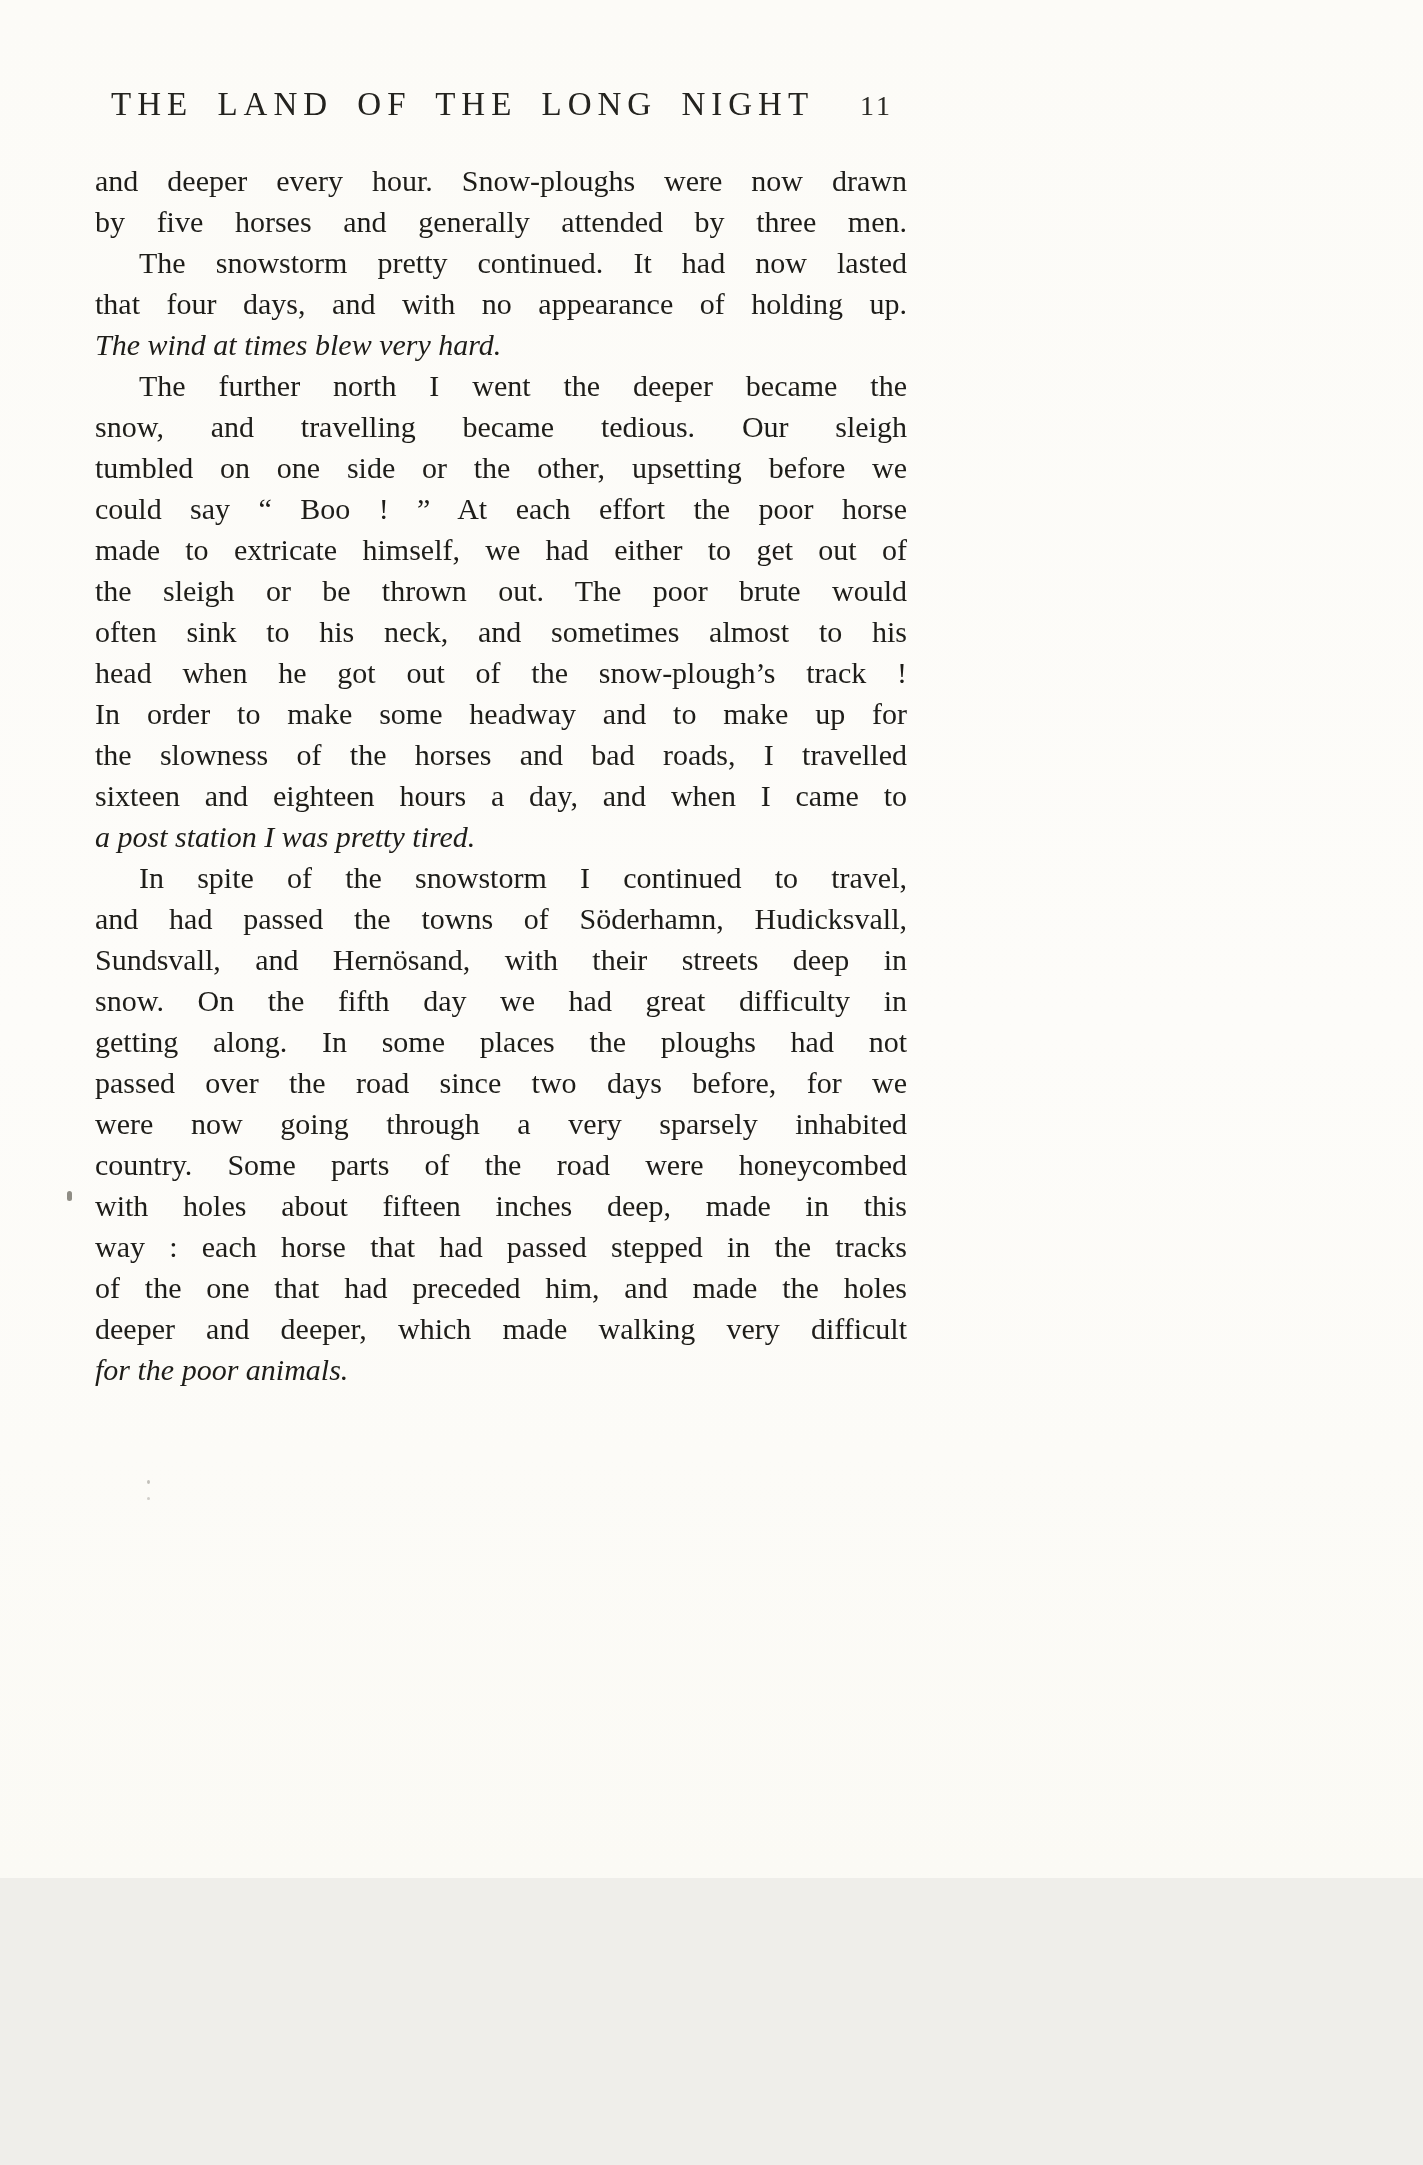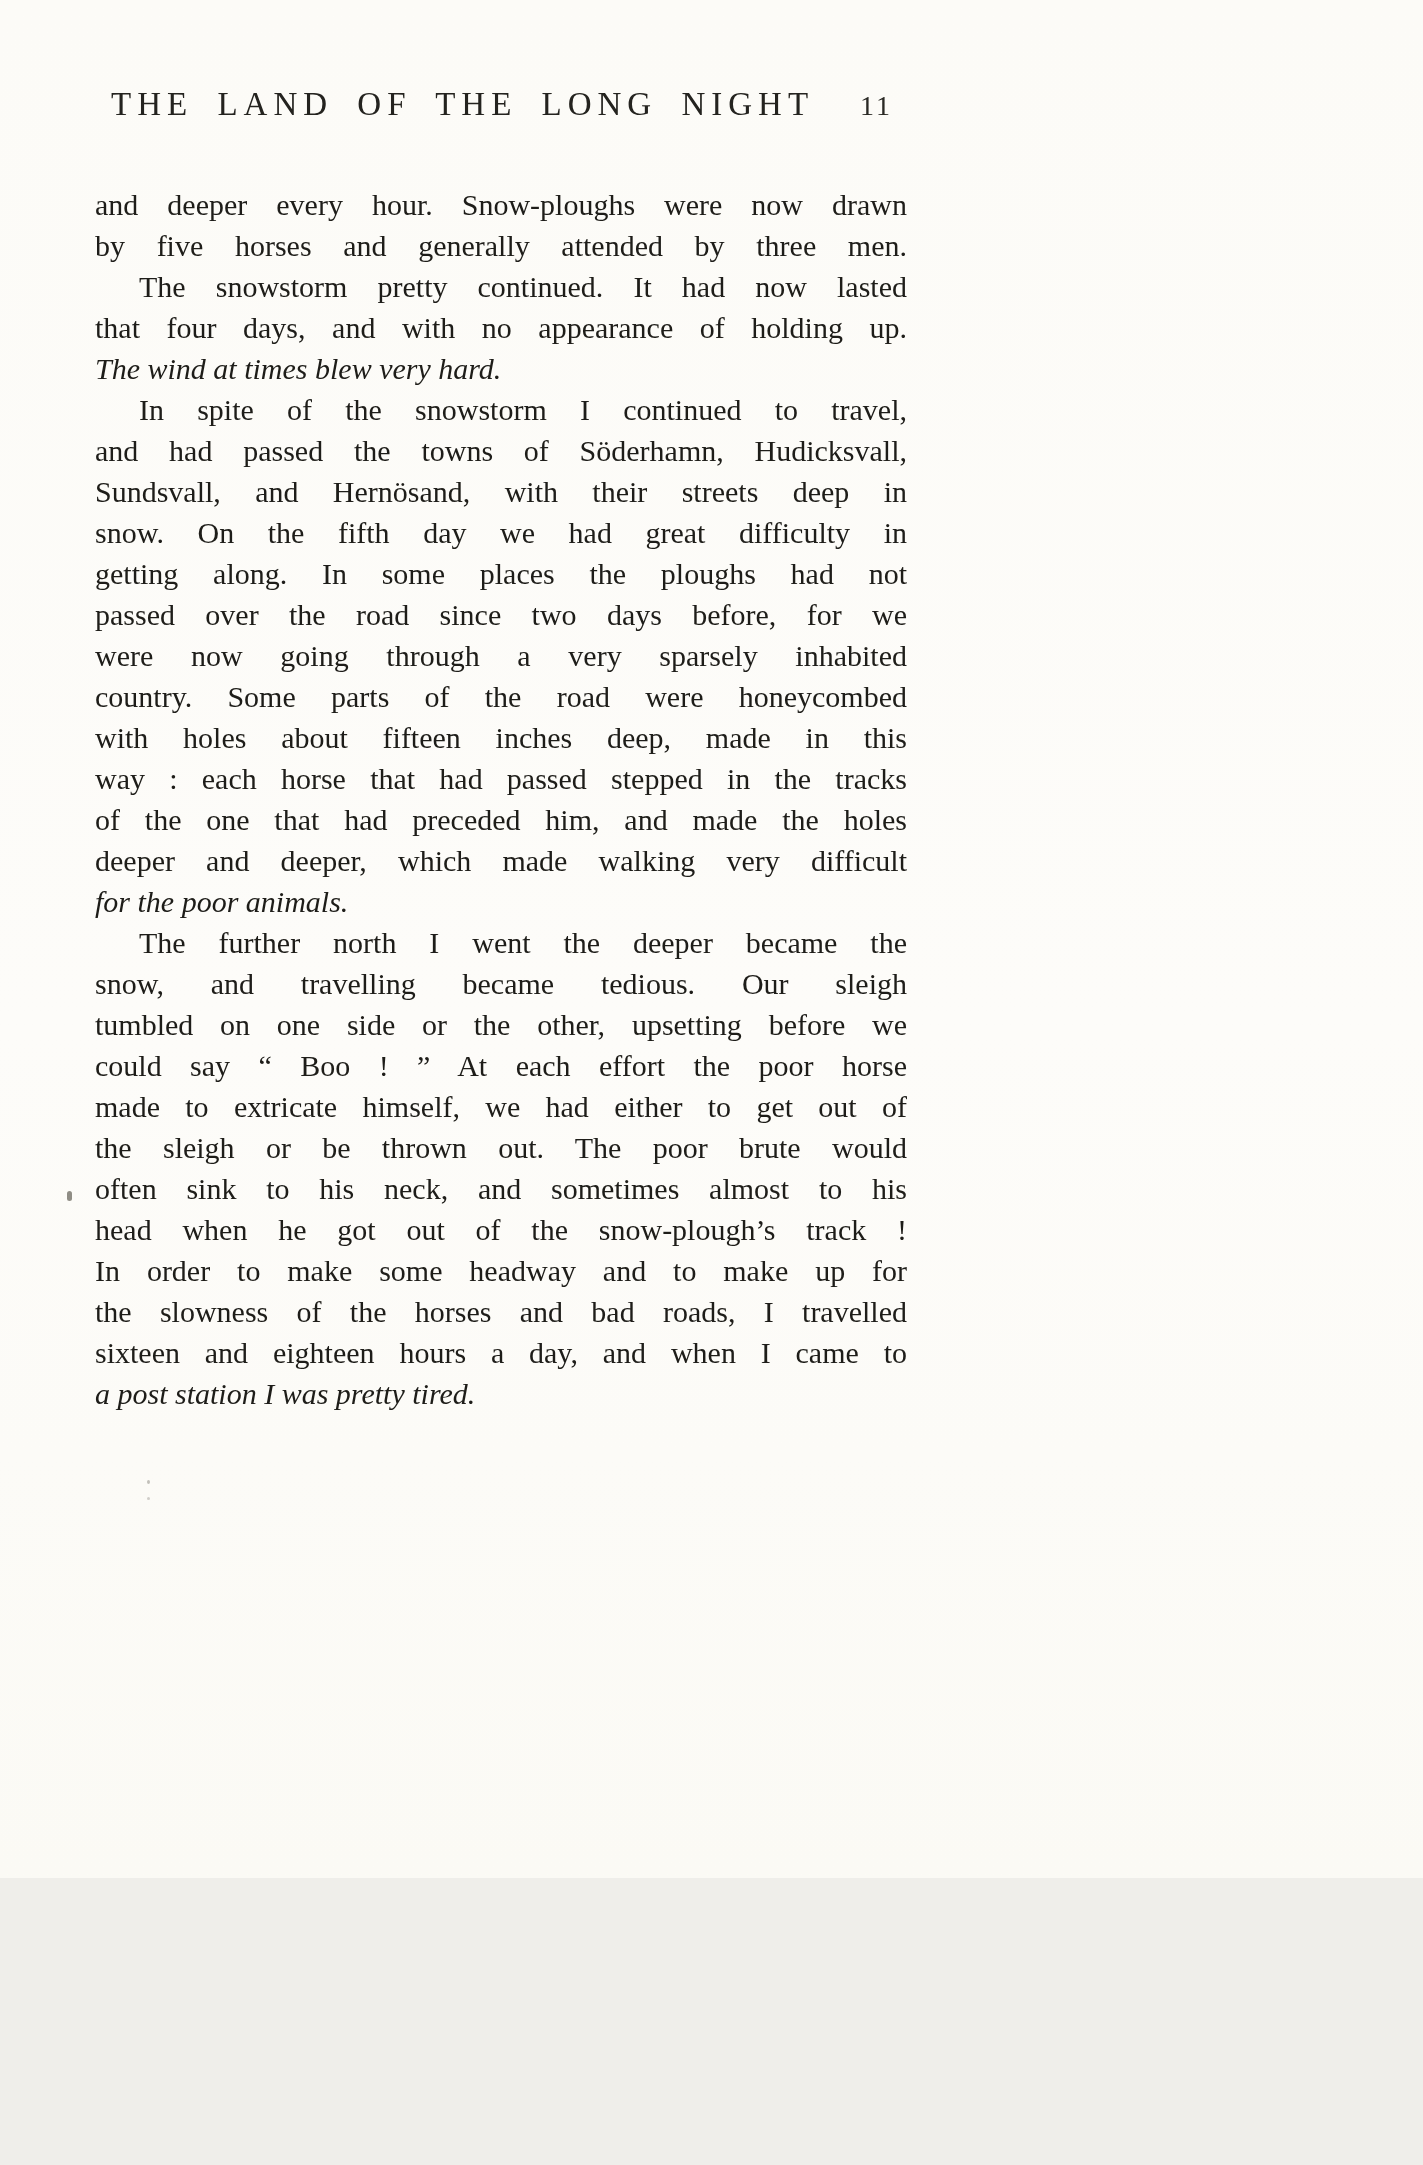--- a/index.html
+++ b/index.html
@@ -41,21 +41,20 @@
     color: #2a2924;
   }
   .text {
     position: absolute;
     left: 95px;
     top: 160px;
     width: 812px;
     font-size: 30px;
     line-height: 41px;
     color: #1e1d19;
-    margin-top: 24px;
   }
   .line {
     height: 41px;
     text-align: justify;
     text-align-last: justify;
     overflow: hidden;
   }
   .line.indent {
     padding-left: 44px;
   }
@@ -92,50 +91,50 @@
       <div class="line">by five horses and generally attended by three men.</div>
     </div>
 
     <div>
       <div class="line indent">The snowstorm pretty continued.  It had now lasted</div>
       <div class="line">that four days, and with no appearance of holding up.</div>
       <div class="line last">The wind at times blew very hard.</div>
     </div>
 
     <div>
+      <div class="line indent">The further north I went the deeper became the</div>
+      <div class="line">snow, and travelling became tedious.  Our sleigh</div>
+      <div class="line">tumbled on one side or the other, upsetting before we</div>
+      <div class="line">could say “ Boo ! ”  At each effort the poor horse</div>
+      <div class="line">made to extricate himself, we had either to get out of</div>
+      <div class="line">the sleigh or be thrown out.  The poor brute would</div>
+      <div class="line">often sink to his neck, and sometimes almost to his</div>
+      <div class="line">head when he got out of the snow-plough’s track !</div>
+      <div class="line">In order to make some headway and to make up for</div>
+      <div class="line">the slowness of the horses and bad roads, I travelled</div>
+      <div class="line">sixteen and eighteen hours a day, and when I came to</div>
+      <div class="line last">a post station I was pretty tired.</div>
+    </div>
+
+    <div>
       <div class="line indent">In spite of the snowstorm I continued to travel,</div>
       <div class="line">and had passed the towns of Söderhamn, Hudicksvall,</div>
       <div class="line">Sundsvall, and Hernösand, with their streets deep in</div>
       <div class="line">snow.  On the fifth day we had great difficulty in</div>
       <div class="line">getting along.  In some places the ploughs had not</div>
       <div class="line">passed over the road since two days before, for we</div>
       <div class="line">were now going through a very sparsely inhabited</div>
       <div class="line">country.  Some parts of the road were honeycombed</div>
       <div class="line">with holes about fifteen inches deep, made in this</div>
       <div class="line">way : each horse that had passed stepped in the tracks</div>
       <div class="line">of the one that had preceded him, and made the holes</div>
       <div class="line">deeper and deeper, which made walking very difficult</div>
       <div class="line last">for the poor animals.</div>
     </div>
 
-    <div>
-      <div class="line indent">The further north I went the deeper became the</div>
-      <div class="line">snow, and travelling became tedious.  Our sleigh</div>
-      <div class="line">tumbled on one side or the other, upsetting before we</div>
-      <div class="line">could say “ Boo ! ”  At each effort the poor horse</div>
-      <div class="line">made to extricate himself, we had either to get out of</div>
-      <div class="line">the sleigh or be thrown out.  The poor brute would</div>
-      <div class="line">often sink to his neck, and sometimes almost to his</div>
-      <div class="line">head when he got out of the snow-plough’s track !</div>
-      <div class="line">In order to make some headway and to make up for</div>
-      <div class="line">the slowness of the horses and bad roads, I travelled</div>
-      <div class="line">sixteen and eighteen hours a day, and when I came to</div>
-      <div class="line last">a post station I was pretty tired.</div>
-    </div>
-
   </div>
 
   <div class="speck s1"></div>
   <div class="speck s2"></div>
   <div class="speck s3"></div>
   <div class="speck s4"></div>
   <div class="speck s5"></div>
   <div class="speck s6"></div>
 
 </div>

